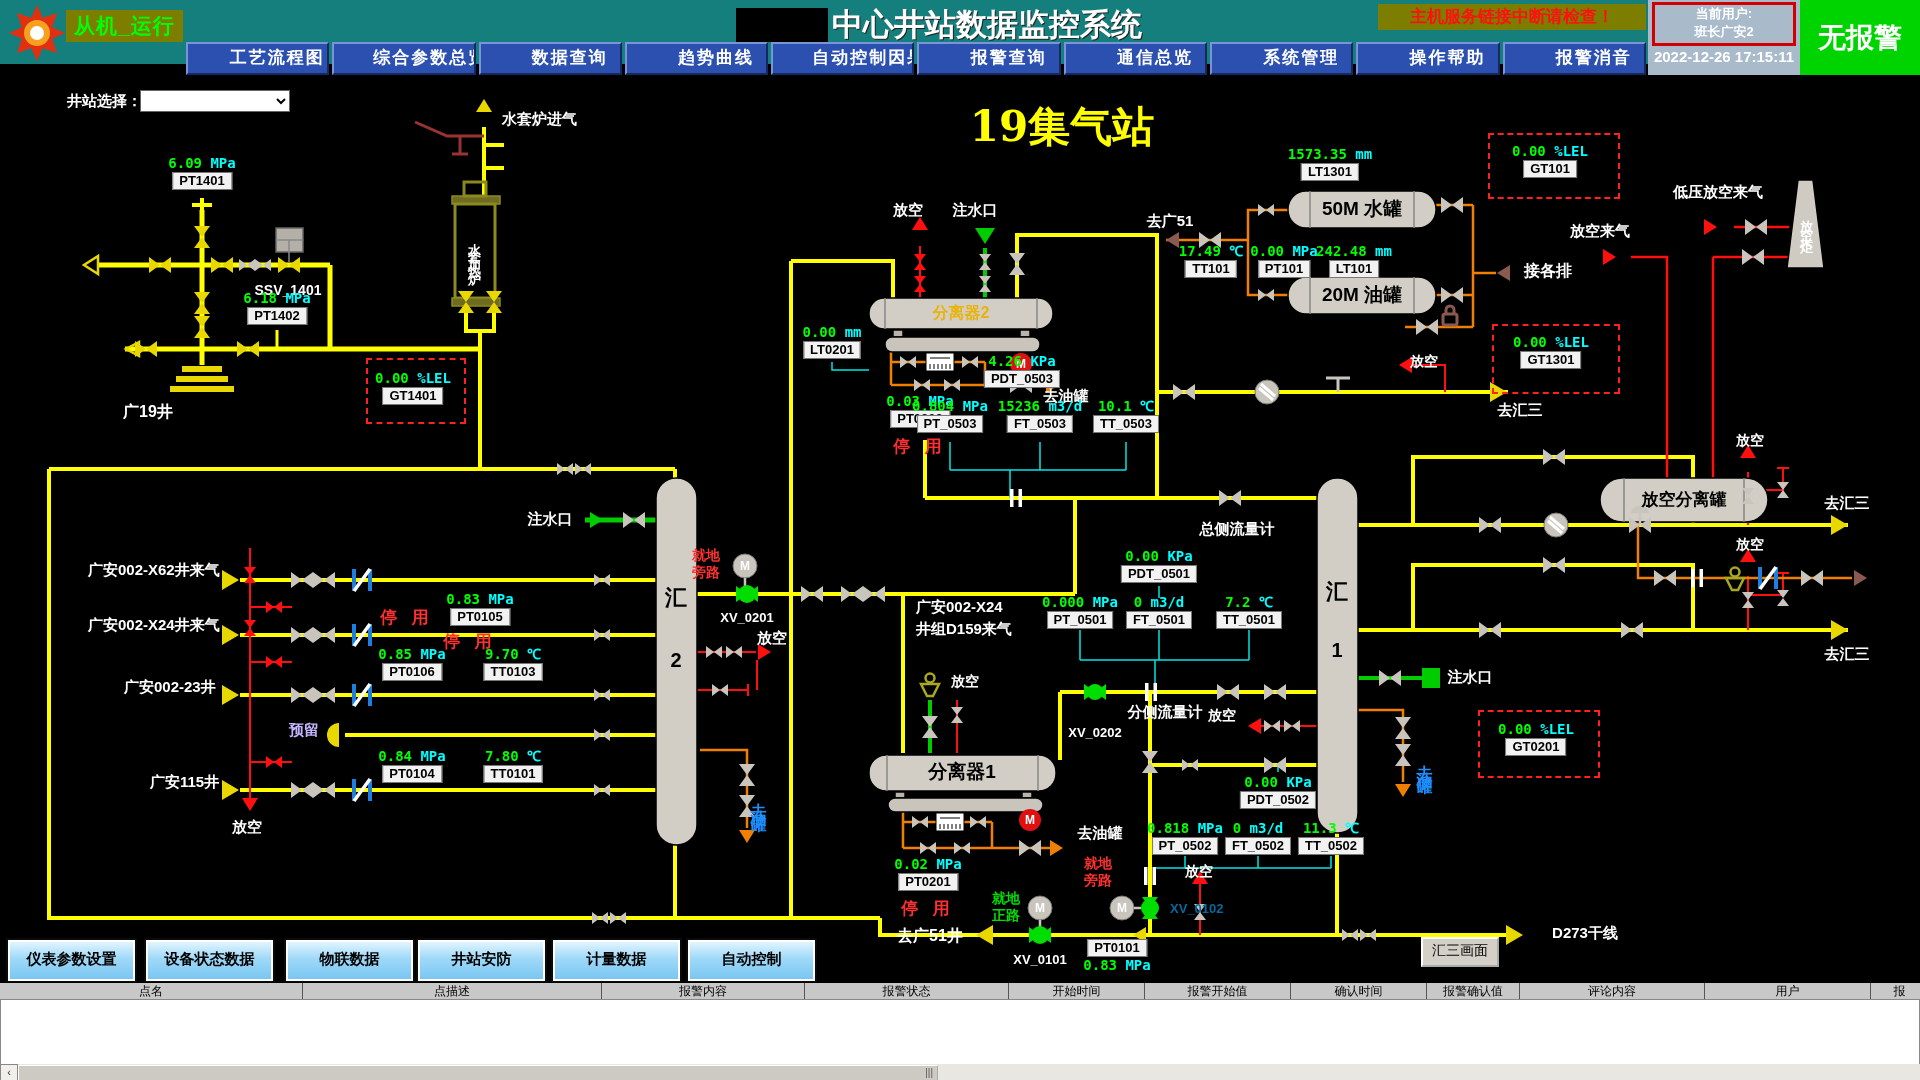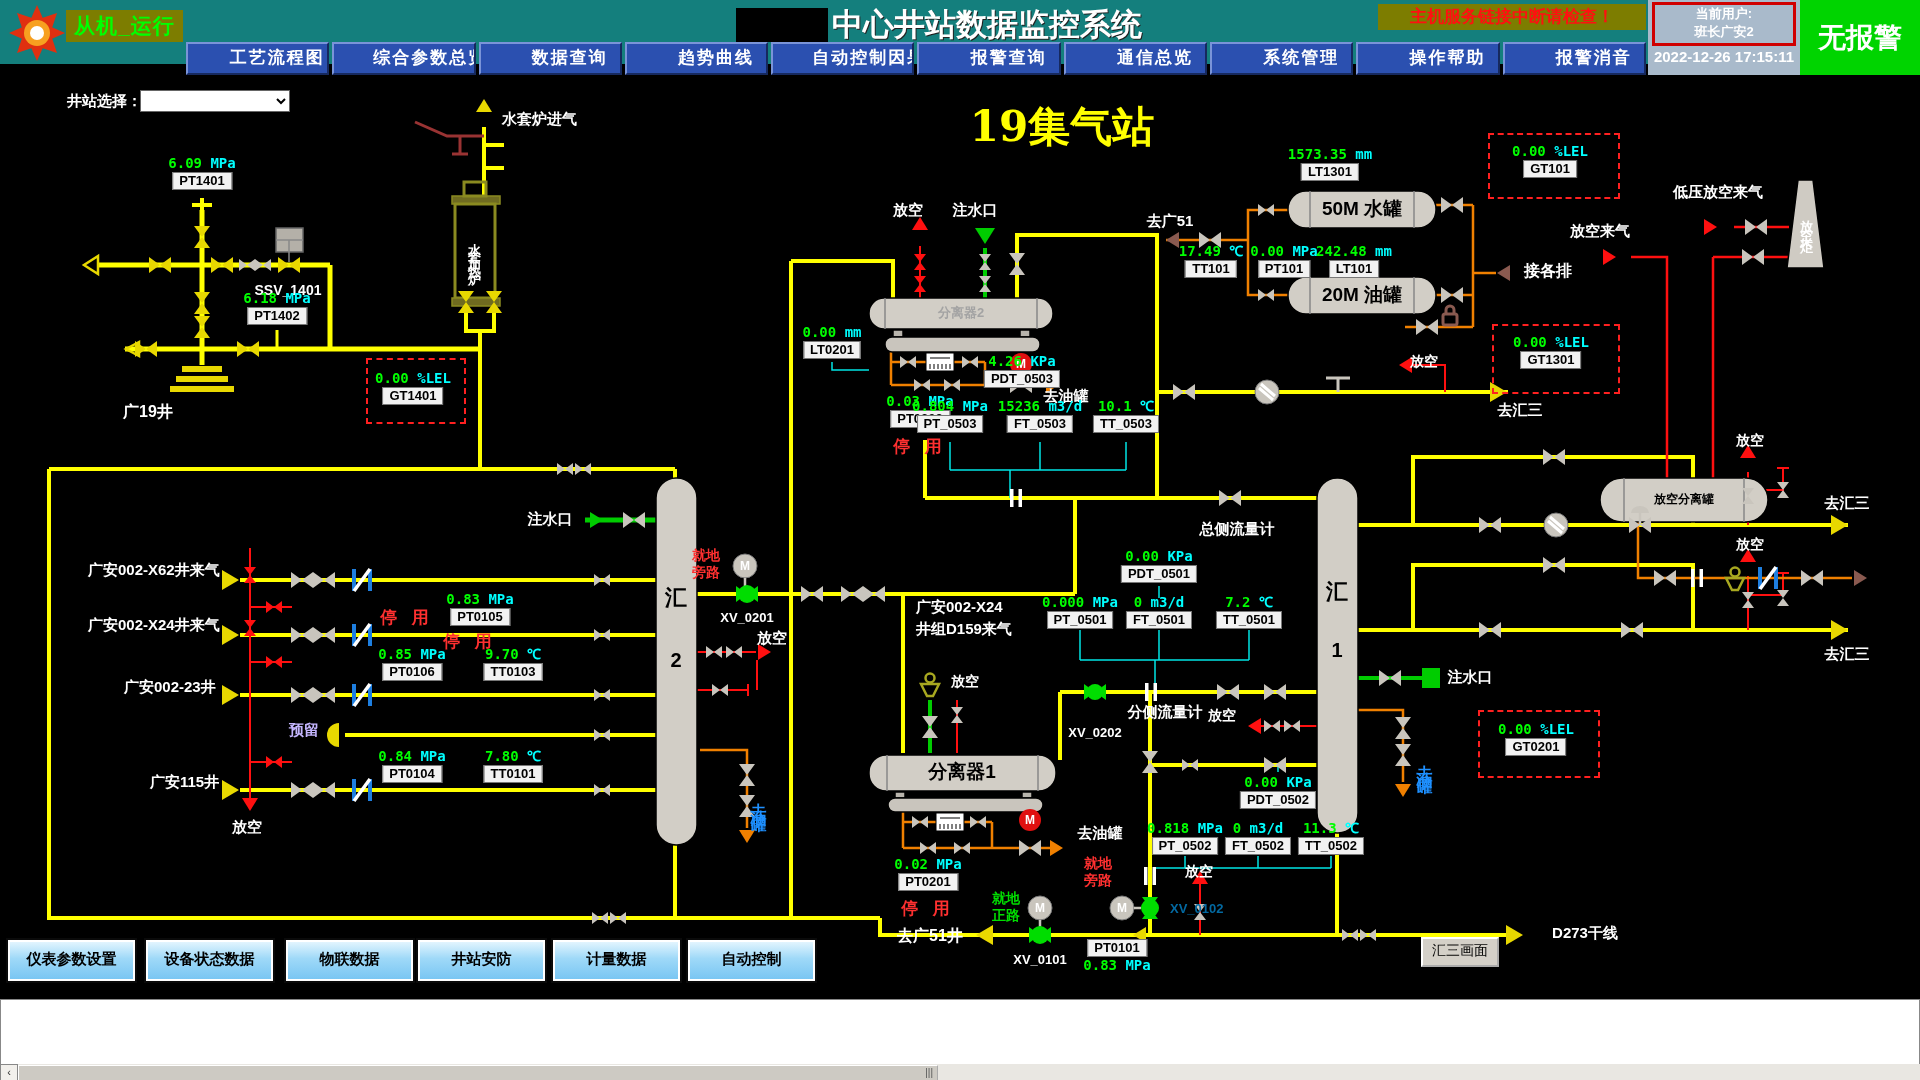--- a/index.html
+++ b/index.html
@@ -445,25 +445,25 @@
       <div class="lbl" style="left: 1170px; top: 221px; color: rgb(255, 255, 255); font-size: 15px;">去广51</div>
       <div class="lbl" style="left: 1548px; top: 271px; color: rgb(255, 255, 255); font-size: 16px;">接各排</div>
       <div class="lbl" style="left: 1718px; top: 192px; color: rgb(255, 255, 255); font-size: 15px;">低压放空来气</div>
       <div class="lbl" style="left: 1600px; top: 231px; color: rgb(255, 255, 255); font-size: 15px;">放空来气</div>
       <div class="lbl vert" style="left: 1806px; top: 224px; color: rgb(255, 255, 255); font-size: 13px;">放空火炬</div>
       <div class="lbl vert" style="left: 474px; top: 251px; color: rgb(255, 255, 255); font-size: 13px;">水套加热炉</div>
       <div class="lbl" style="left: 676px; top: 598px; color: rgb(0, 0, 0); font-size: 22px;">汇</div>
       <div class="lbl" style="left: 676px; top: 660px; color: rgb(0, 0, 0); font-size: 20px;">2</div>
       <div class="lbl" style="left: 1337px; top: 592px; color: rgb(0, 0, 0); font-size: 22px;">汇</div>
       <div class="lbl" style="left: 1337px; top: 650px; color: rgb(0, 0, 0); font-size: 20px;">1</div>
-      <div class="lbl" style="left: 961px; top: 313px; color: #a3a3a3; font-size: 13px;">分离器2</div>
+      <div class="lbl" style="left: 961px; top: 313px; color: #eab308; font-size: 16px;">分离器2</div>
       <div class="lbl" style="left: 962px; top: 772px; color: rgb(0, 0, 0); font-size: 19px;">分离器1</div>
       <div class="lbl" style="left: 1362px; top: 209px; color: rgb(0, 0, 0); font-size: 19px;">50M 水罐</div>
       <div class="lbl" style="left: 1362px; top: 295px; color: rgb(0, 0, 0); font-size: 19px;">20M 油罐</div>
-      <div class="lbl" style="left: 1684px; top: 499px; color: rgb(0, 0, 0); font-size: 12px;">放空分离罐</div>
+      <div class="lbl" style="left: 1684px; top: 499px; color: rgb(0, 0, 0); font-size: 17px;">放空分离罐</div>
       <div class="lbl left" style="left: 88px; top: 570px; color: rgb(255, 255, 255); font-size: 15px;">广安002-X62井来气</div>
       <div class="lbl left" style="left: 88px; top: 625px; color: rgb(255, 255, 255); font-size: 15px;">广安002-X24井来气</div>
       <div class="lbl left" style="left: 124px; top: 687px; color: rgb(255, 255, 255); font-size: 15px;">广安002-23井</div>
       <div class="lbl" style="left: 304px; top: 730px; color: #c4b5fd; font-size: 15px;">预留</div>
       <div class="lbl left" style="left: 150px; top: 782px; color: rgb(255, 255, 255); font-size: 15px;">广安115井</div>
       <div class="lbl" style="left: 247px; top: 827px; color: rgb(255, 255, 255); font-size: 15px;">放空</div>
       <div class="lbl" style="left: 407px; top: 617px; color: rgb(255, 48, 48); font-size: 17px; letter-spacing: 5px;">停 用</div>
       <div class="lbl" style="left: 470px; top: 641px; color: rgb(255, 48, 48); font-size: 17px; letter-spacing: 5px;">停 用</div>
       <div class="lbl" style="left: 920px; top: 446px; color: rgb(255, 48, 48); font-size: 17px; letter-spacing: 5px;">停 用</div>
       <div class="lbl" style="left: 928px; top: 908px; color: rgb(255, 48, 48); font-size: 17px; letter-spacing: 5px;">停 用</div>
@@ -543,20 +543,33 @@
 
   <div id="bottom-buttons">
       <div class="blue-btn" style="left: 6px;">仪表参数设置</div>
       <div class="blue-btn" style="left: 144px;">设备状态数据</div>
       <div class="blue-btn" style="left: 284px;">物联数据</div>
       <div class="blue-btn" style="left: 416px;">井站安防</div>
       <div class="blue-btn" style="left: 551px;">计量数据</div>
       <div class="blue-btn" style="left: 686px;">自动控制</div>
     </div>
   <div id="hui3-btn">汇三画面</div>
+  <div id="tbl-head">
+      <div class="th" style="width: 302px; flex: 0 0 302px;">点名</div>
+      <div class="th" style="width: 298px; flex: 0 0 298px;">点描述</div>
+      <div class="th" style="width: 202px; flex: 0 0 202px;">报警内容</div>
+      <div class="th" style="width: 203px; flex: 0 0 203px;">报警状态</div>
+      <div class="th" style="width: 135px; flex: 0 0 135px;">开始时间</div>
+      <div class="th" style="width: 145px; flex: 0 0 145px;">报警开始值</div>
+      <div class="th" style="width: 135px; flex: 0 0 135px;">确认时间</div>
+      <div class="th" style="width: 92px; flex: 0 0 92px;">报警确认值</div>
+      <div class="th" style="width: 184px; flex: 0 0 184px;">评论内容</div>
+      <div class="th" style="width: 165px; flex: 0 0 165px;">用户</div>
+      <div class="th" style="width: 57px; flex: 0 0 57px;">报</div>
+    </div>
   <div id="tbl-body"></div>
   <div id="hscroll">
     <div id="hs-left">‹</div>
     <div id="hs-thumb">
       <span id="hs-grip">|||</span>
     </div>
   </div>
 </div>
 
 </body></html>

